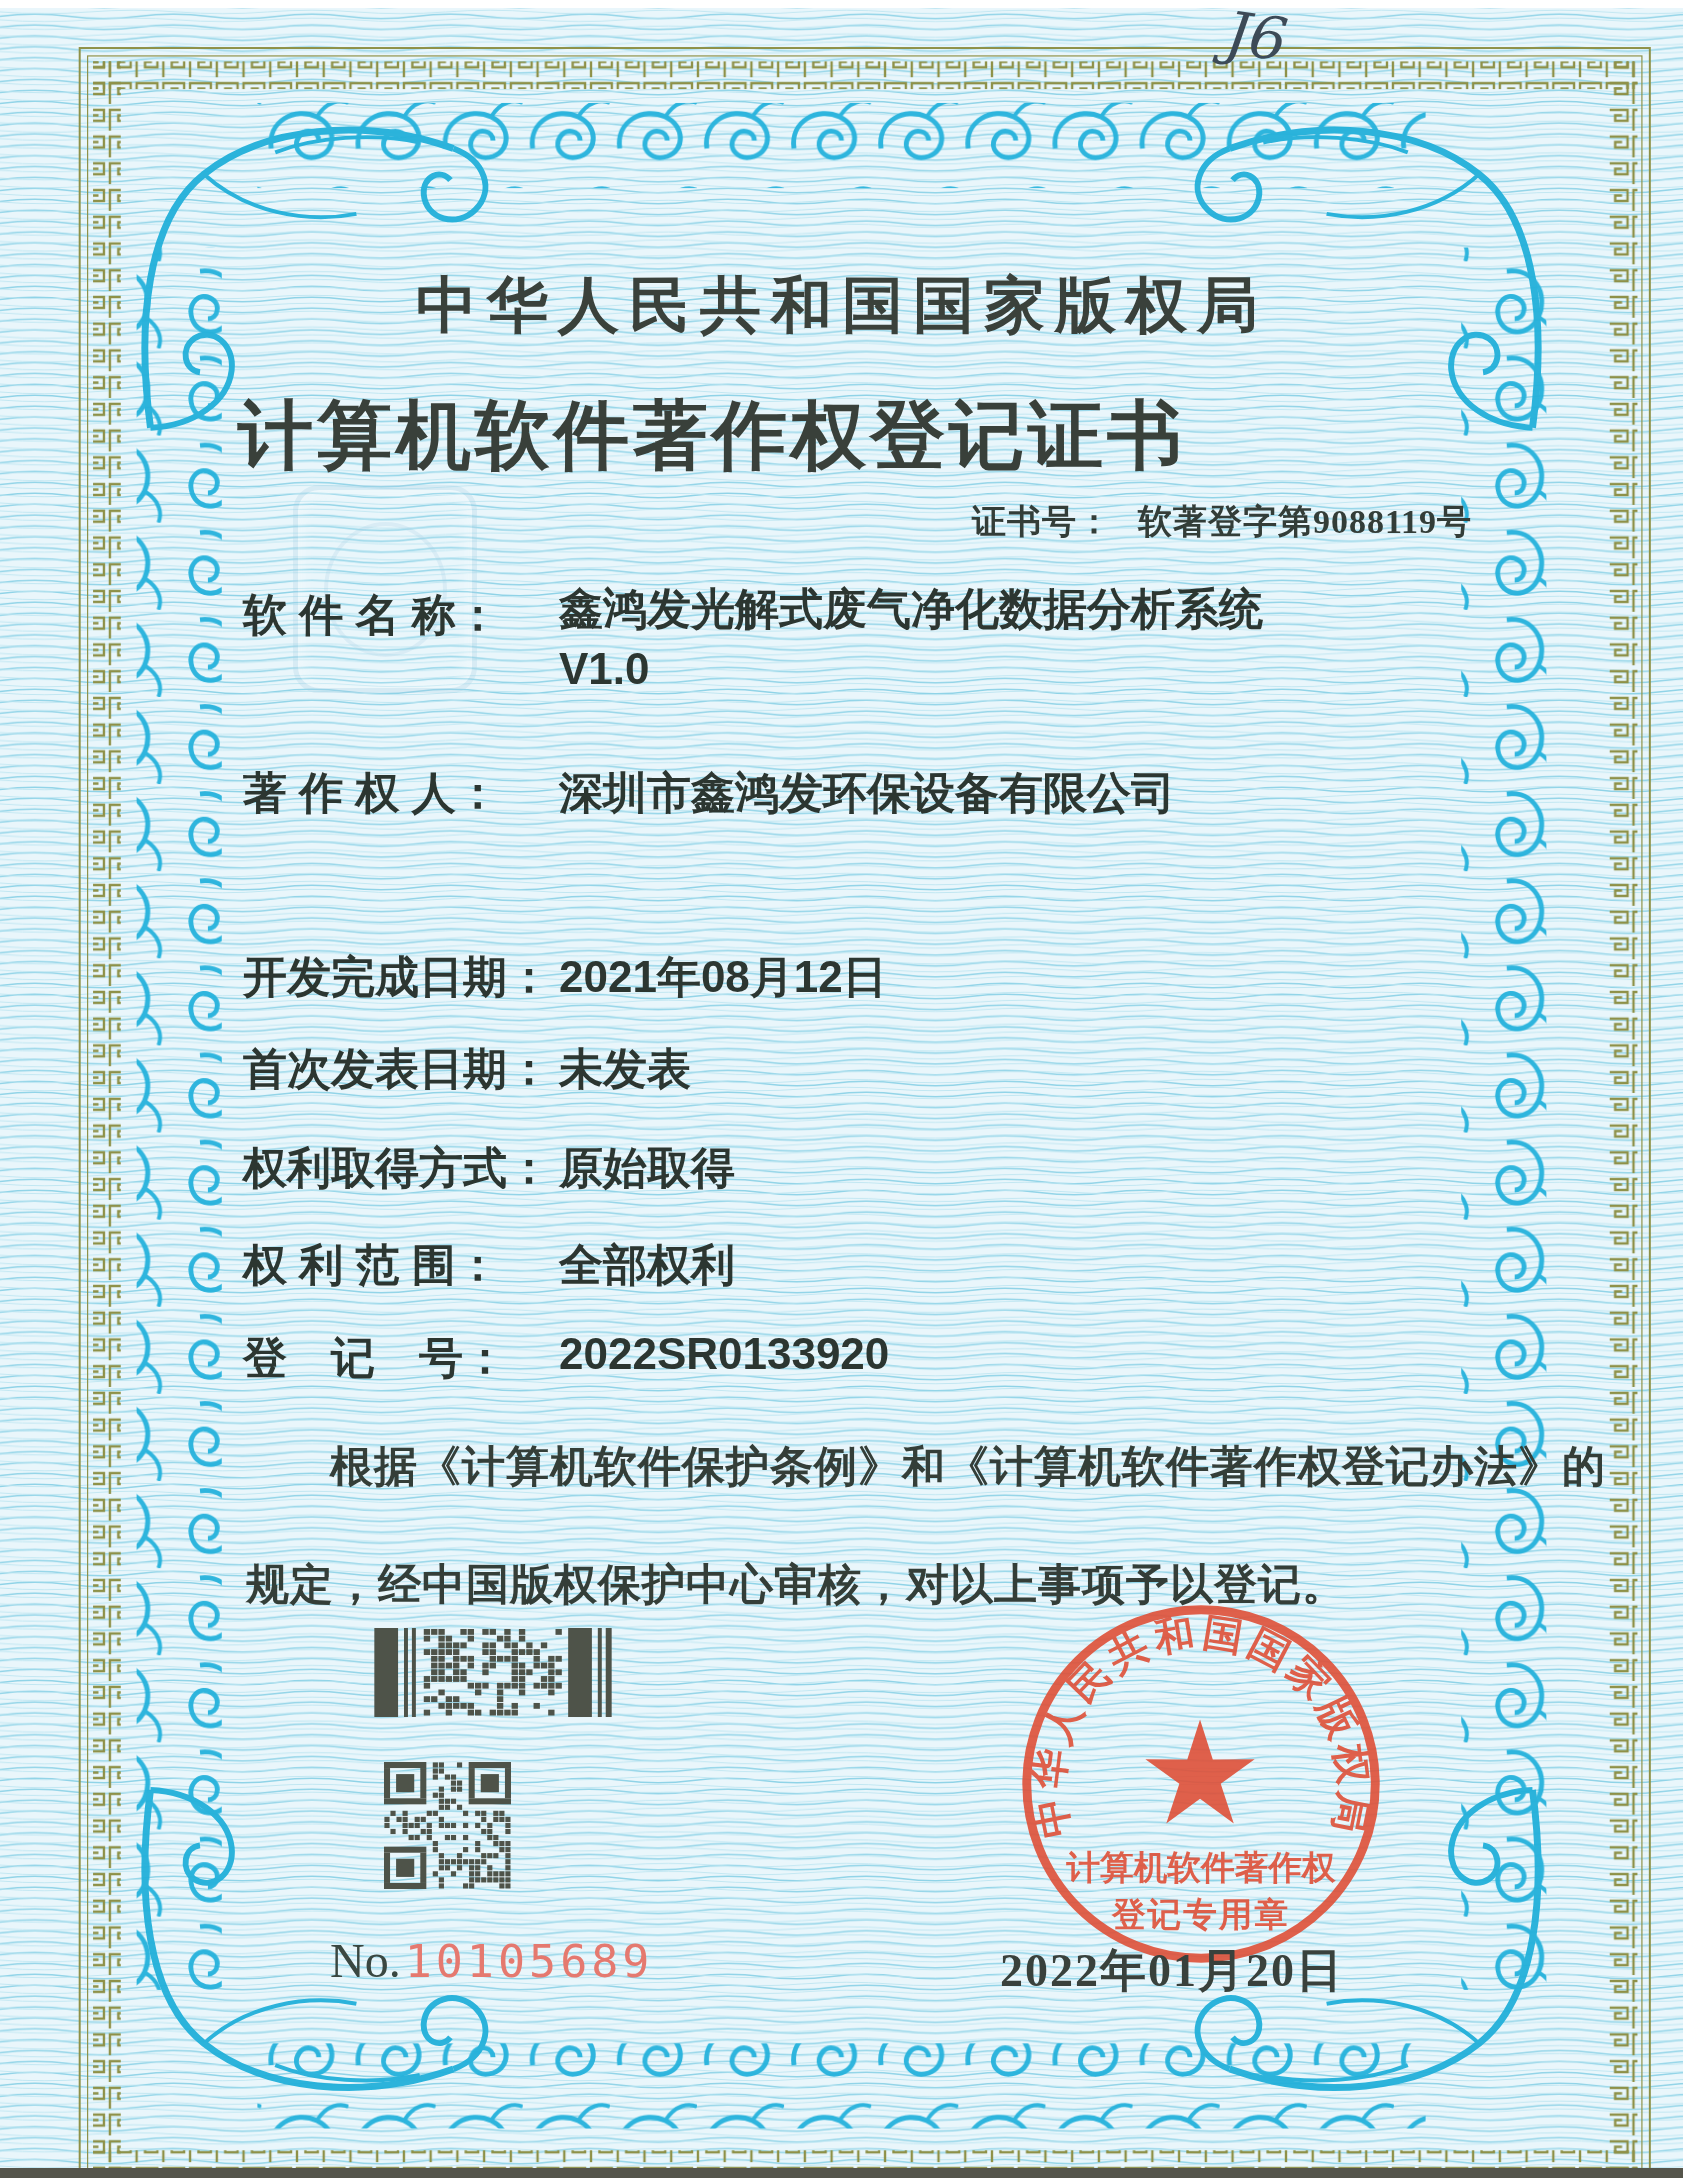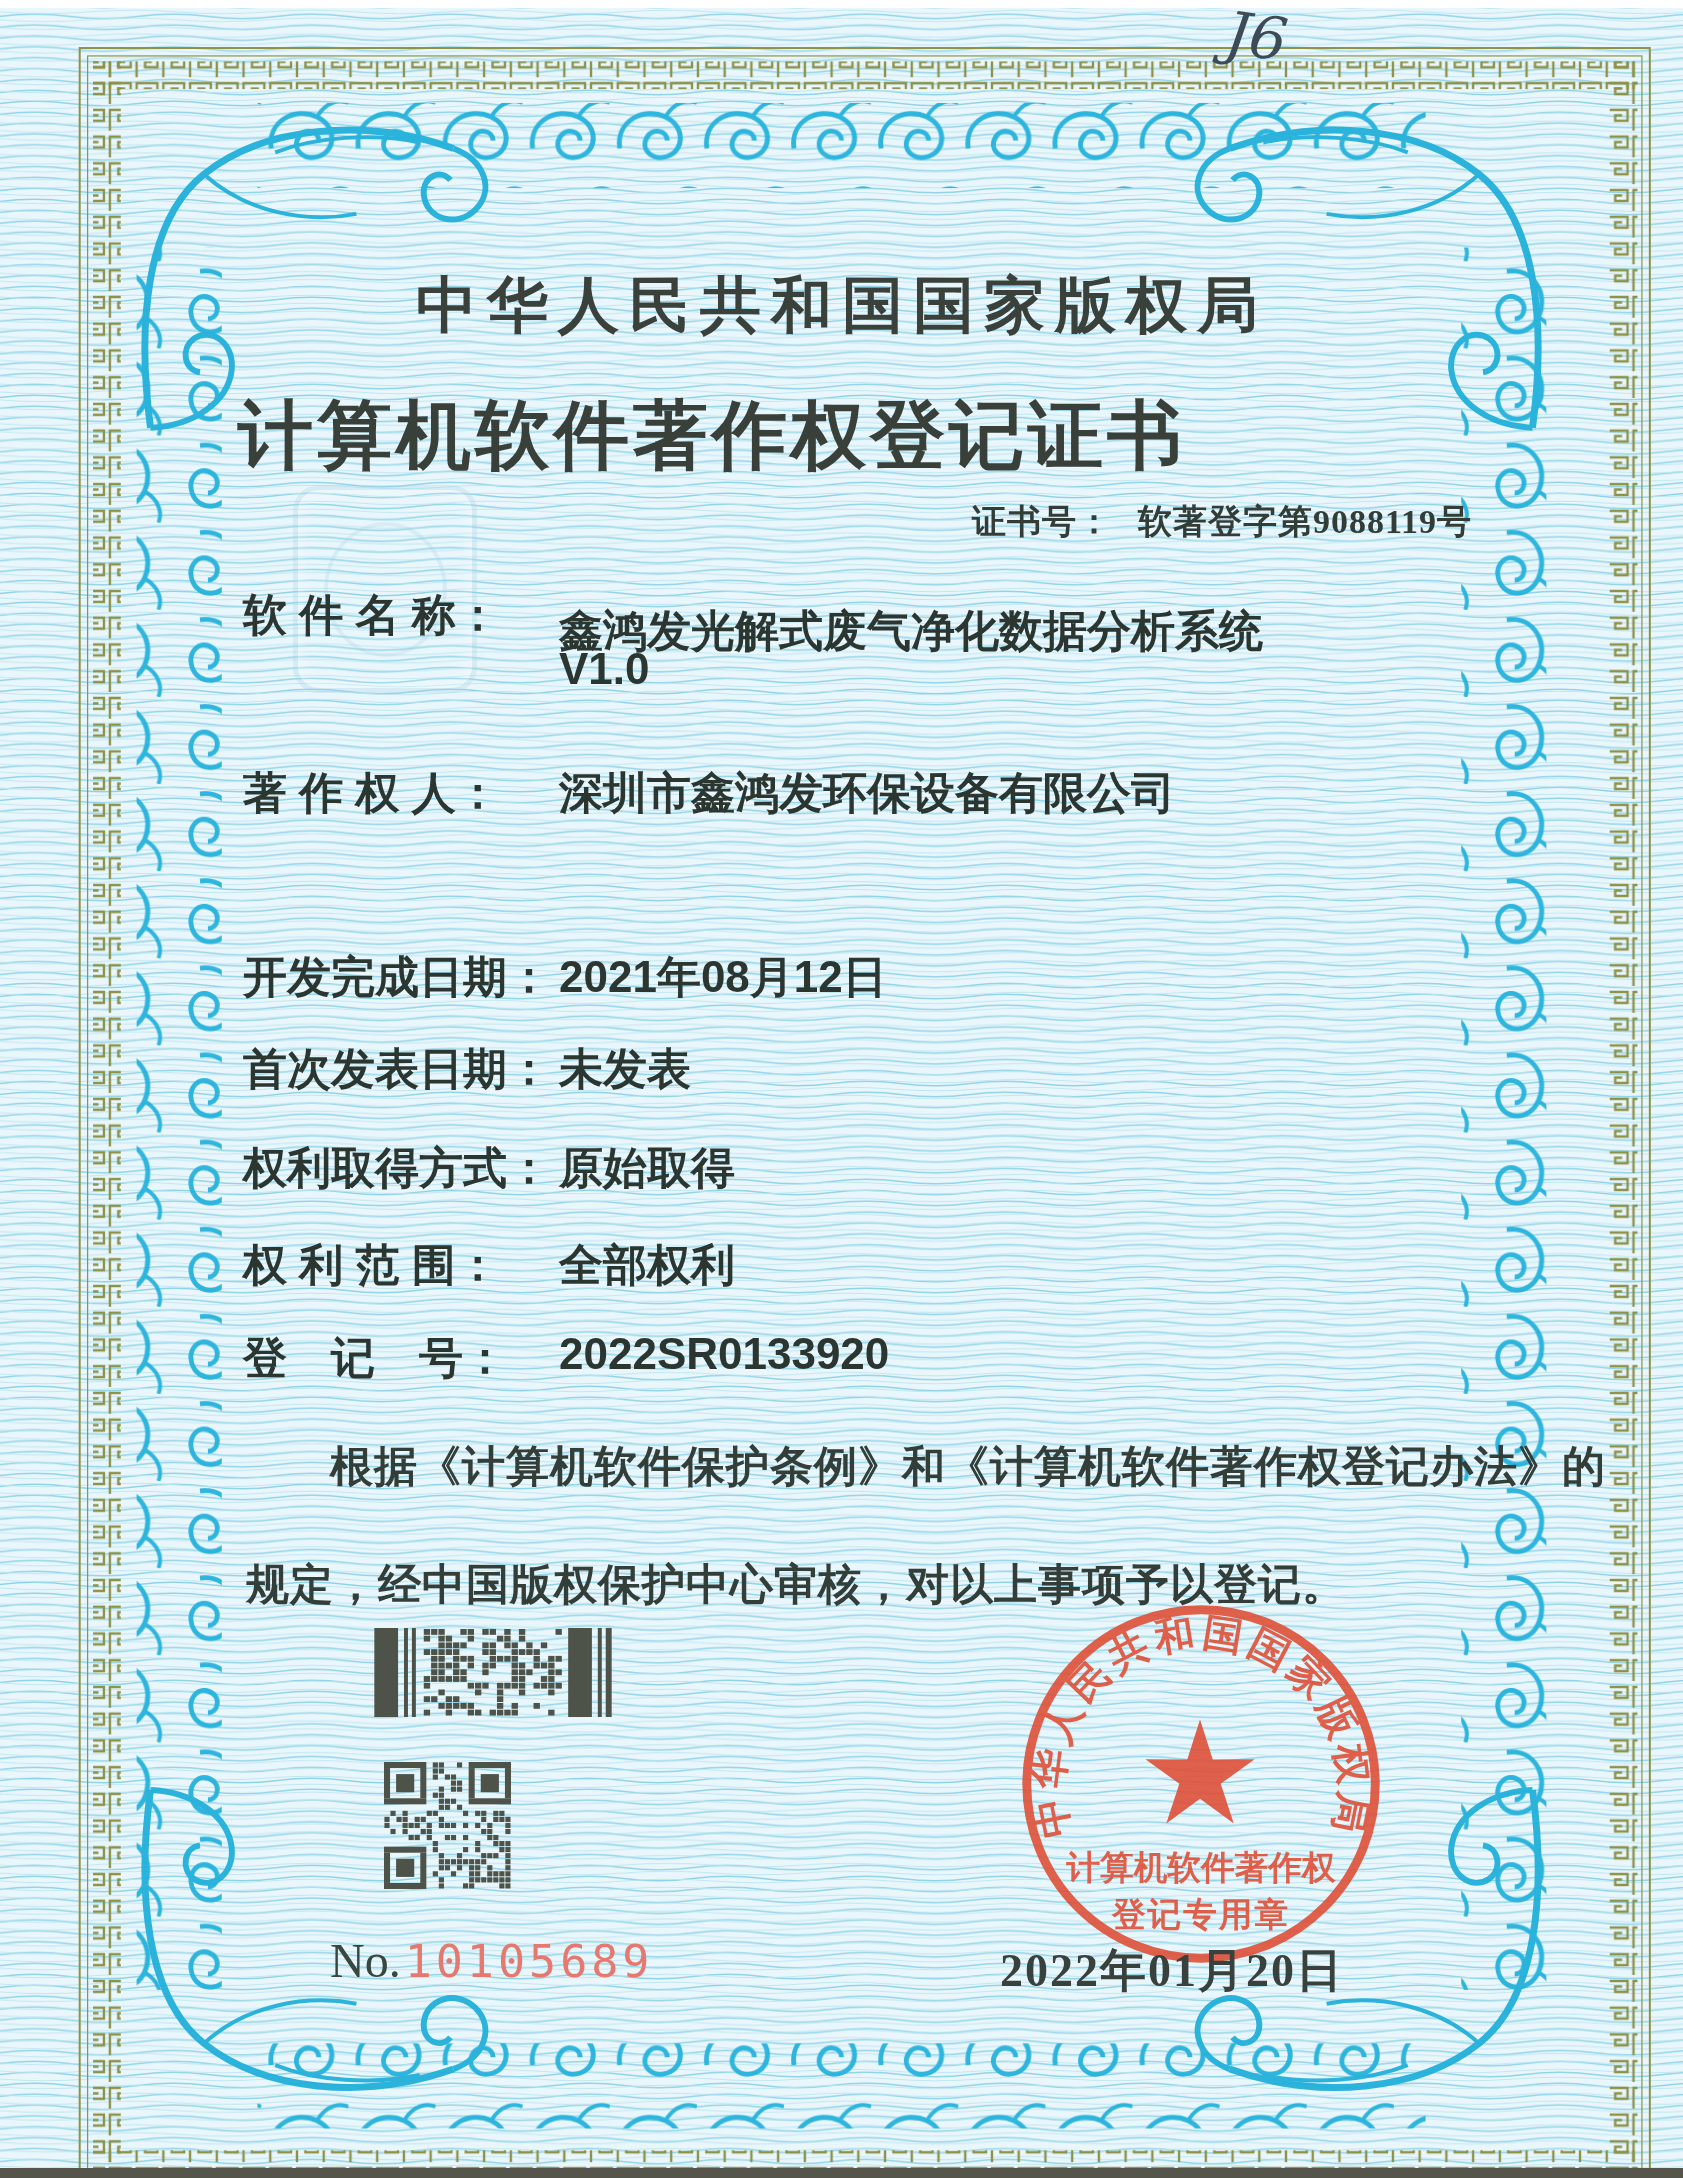--- a/index.html
+++ b/index.html
@@ -96,21 +96,21 @@
   </div>
 
   <div class="abs authority" style="left:238px;top:265px;width:1208px">中华人民共和国国家版权局</div>
   <div class="abs cert-title" style="left:238px;top:386px;width:1208px">计算机软件著作权登记证书</div>
 
   <div class="abs certno" style="right:211px;top:499px">
     <span class="lab">证书号：</span><span>软著登字第9088119号</span>
   </div>
 
   <div class="abs flabel" style="left:243px;top:586px">软 件 名 称：</div>
-  <div class="abs fvalue" style="left:559px;top:602px">鑫鸿发光解式废气净化数据分析系统</div>
+  <div class="abs fvalue" style="left:559px;top:580px">鑫鸿发光解式废气净化数据分析系统</div>
   <div class="abs fvalue" style="left:559px;top:644px">V1.0</div>
 
   <div class="abs flabel" style="left:243px;top:764px">著 作 权 人：</div>
   <div class="abs flabel" style="left:243px;top:948px">开发完成日期：</div>
 
   <div class="abs fvalue" style="left:559px;top:764px">深圳市鑫鸿发环保设备有限公司</div>
   <div class="abs fvalue" style="left:559px;top:948px">2021年08月12日</div>
 
   <div class="abs flabel" style="left:243px;top:1040px">首次发表日期：</div>
   <div class="abs fvalue" style="left:559px;top:1040px">未发表</div>

